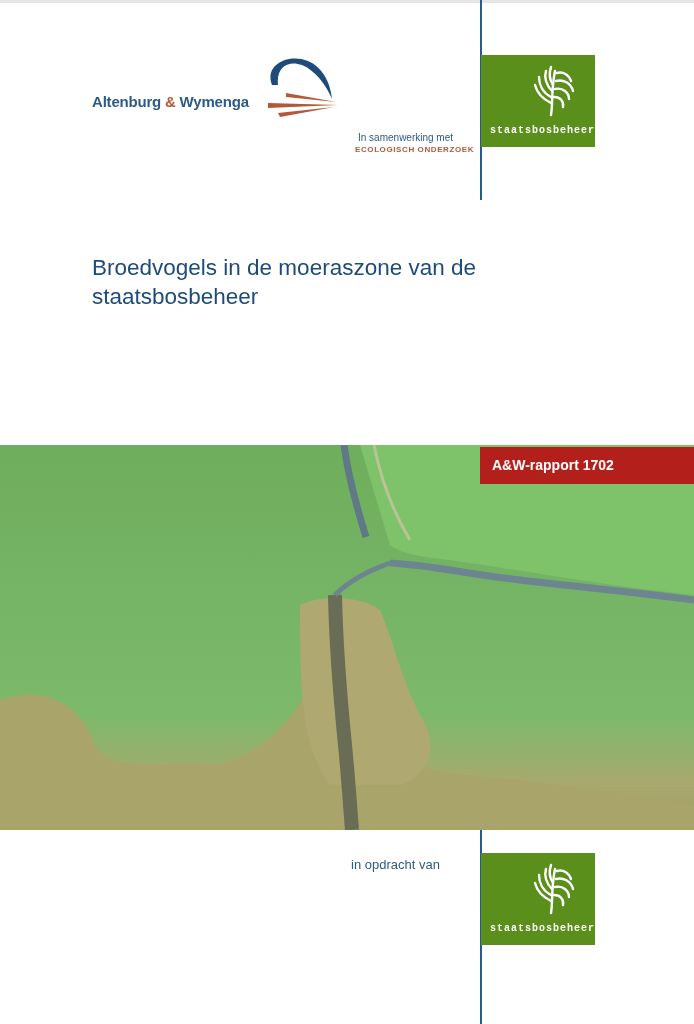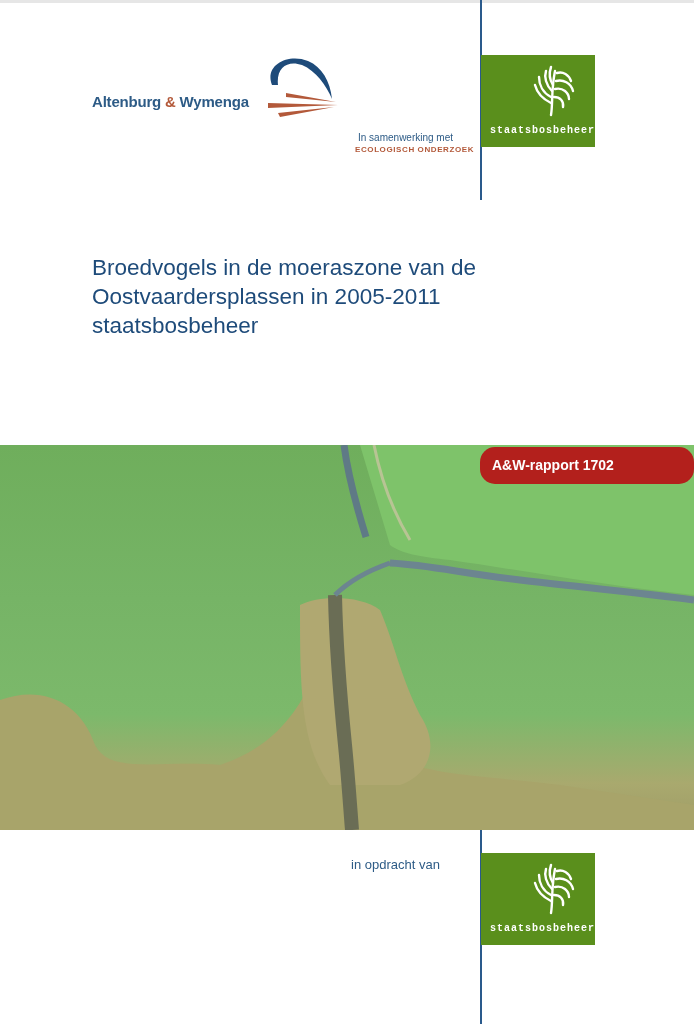--- a/index.html
+++ b/index.html
@@ -28,21 +28,21 @@
 
   .title { position: absolute; left: 92px; top: 253px; width: 520px; font-size: 22.5px; line-height: 29px; font-weight: normal; color: #1e4b7a; }
   .title div { white-space: nowrap; }
 
   .photo { position: absolute; left: 0; top: 445px; width: 694px; height: 385px; overflow: hidden;
     background:
       radial-gradient(ellipse 180px 120px at 90px 760px, #a9a468 0%, rgba(169,164,104,0) 70%),
       linear-gradient(180deg, #6fae5c 0%, #76b466 40%, #7cb96b 70%, #a9a96e 88%, #9e9b66 100%);
   }
   .photo svg { position: absolute; left: 0; top: 0; }
-  .report-badge { position: absolute; left: 480px; top: 447px; width: 214px; height: 37px; background: #b3201c; border-radius: 15px; }
+  .report-badge { position: absolute; left: 480px; top: 447px; width: 214px; height: 37px; background: #b3201c; }
   .report-badge span { position: absolute; left: 12px; top: 10px; font-size: 14px; font-weight: bold; color: #ffffff; white-space: nowrap; }
 
   .commission { position: absolute; left: 351px; top: 857px; font-size: 13px; color: #2d5b86; white-space: nowrap; }
 </style>
 </head>
 <body>
 
 <div class="topbar"></div>
 <div class="vline top"></div>
 
@@ -70,21 +70,20 @@
       <path d="M27 18 C34 16 42 20 44 28"></path>
       <path d="M26 26 C34 24 40 30 40 36"></path>
       <path d="M25 34 C31 34 35 38 34 44"></path>
     </g>
   </svg>
   <div class="sbb-text">staatsbosbeheer</div>
 </div>
 
 <div class="title">
   <div>Broedvogels in de moeraszone van de</div>
-  <div>Oostvaardersplassen in 2005-2011</div>
   <div>staatsbosbeheer</div>
 </div>
 
 <div class="photo">
   <svg width="694" height="385" viewBox="0 0 694 385">
 
     <path d="M360 0 L694 0 L694 150 C600 140 520 125 450 115 C420 112 400 108 390 100 Z" fill="#7ec36a"></path>
 
     <path d="M0 255 C40 240 80 255 95 300 C110 330 160 315 220 320 C280 300 300 260 315 230 C330 240 360 250 380 300 C400 330 480 330 560 340 L694 360 L694 385 L0 385 Z" fill="#a8a46a"></path>
 

